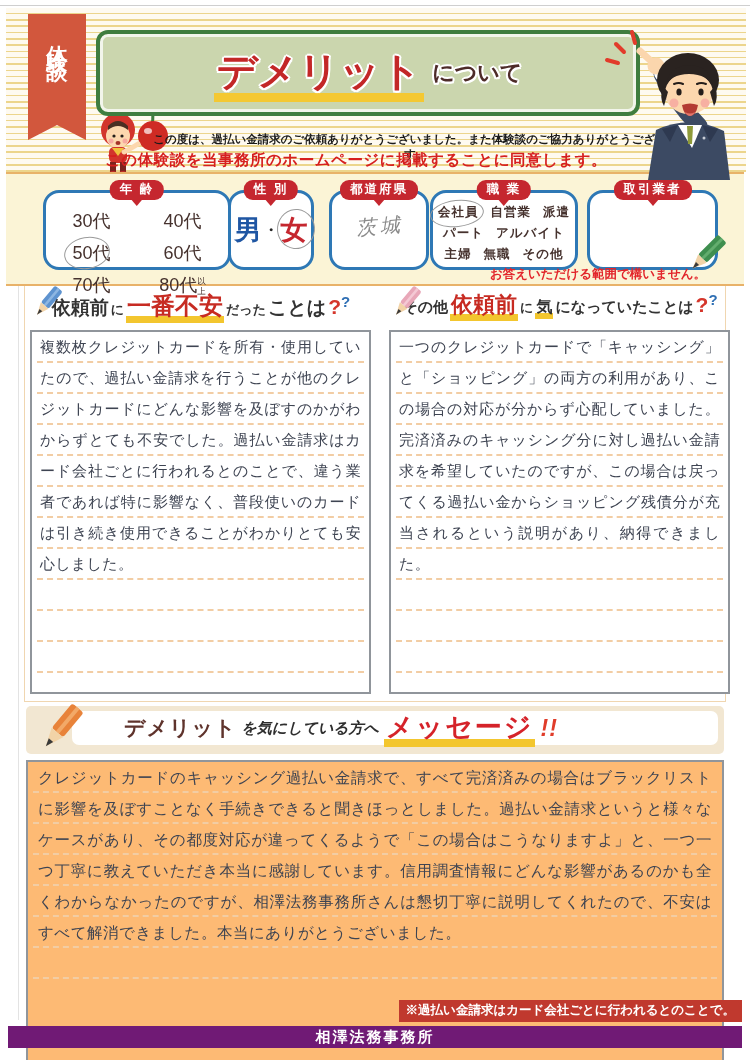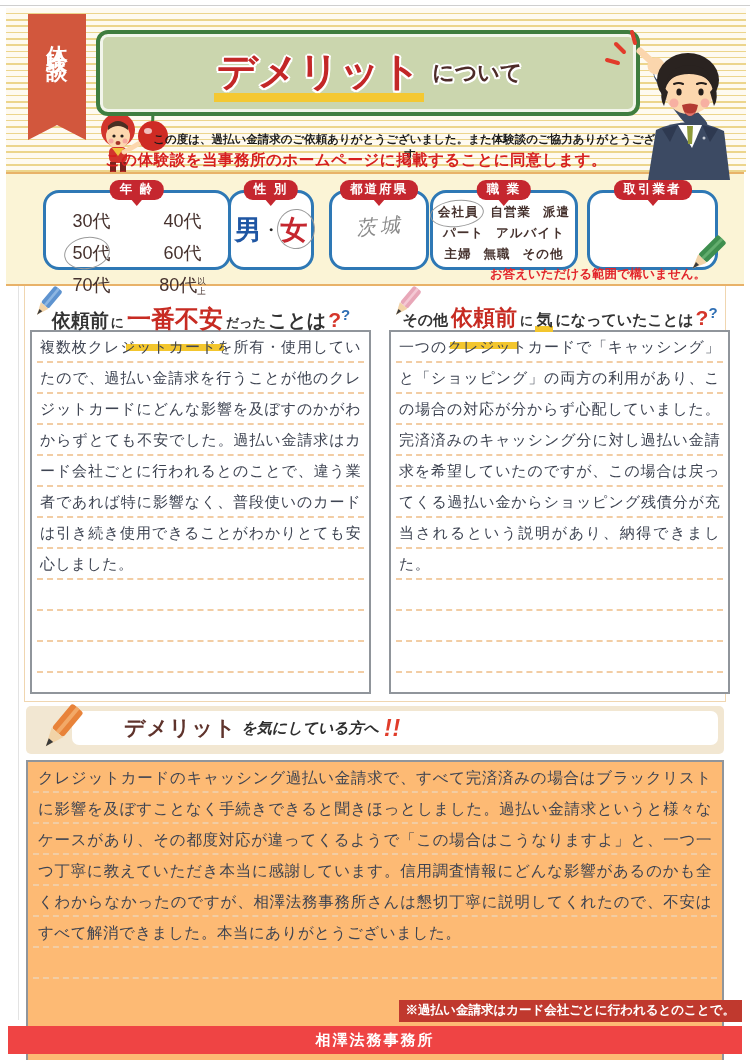--- a/index.html
+++ b/index.html
@@ -72,21 +72,21 @@
     border:1px solid #f0d6b0;border-top:none;background:#fff;box-sizing:border-box;}
   .q-header{position:absolute;top:290px;width:342px;height:38px;display:flex;align-items:baseline;
     justify-content:center;gap:2px;z-index:2;}
   .qh-left{left:30px;}
   .qh-right{left:389px;}
   .q-pencil{position:absolute;left:-4px;top:-6px;width:40px;height:40px;}
   .qh-strong{font-size:19px;font-weight:bold;color:#333;}
   .qh-strong-sm{font-size:15px;font-weight:bold;color:#333;}
   .qh-small{font-size:13px;font-weight:bold;color:#333;}
   .qh-em{font-size:24px;font-weight:bold;color:#c72b22;
-    background:linear-gradient(to top,#f3c62e 7px,transparent 7px);padding:0 1px 16px;margin-top:13px;}
+    background:linear-gradient(to top,#f3c62e 7px,transparent 7px);padding:0 1px 1px;}
   .qh-em-sm{font-size:22px;}
   .qh-hl{font-size:16px;font-weight:bold;color:#333;
     background:linear-gradient(to top,#f3c62e 6px,transparent 6px);padding:0 1px 1px;}
   .q-marks{white-space:nowrap;}
   .qm1{color:#d5362b;font-size:21px;font-weight:bold;}
   .qm2{color:#2f6fb4;font-size:15px;font-weight:bold;display:inline-block;transform:translateY(-7px);}
   .answer-box{position:absolute;top:330px;width:341px;height:364px;background:#fff;
     border:2px solid #90959b;box-sizing:border-box;}
   .ab-left{left:30px;}
   .ab-right{left:389px;}
@@ -106,21 +106,21 @@
     background:linear-gradient(to top,#f3c62e 8px,transparent 8px);padding:0 2px 2px;}
   .mh-marks{font-size:23px;font-weight:bold;color:#e03c2a;font-style:italic;letter-spacing:1px;}
   .msg-box{position:absolute;left:26px;right:26px;top:760px;height:311px;background:#fdba74;
     border:2px solid #90959b;box-sizing:border-box;}
   .msg-box .box-text{left:10px;right:10px;font-size:15.5px;letter-spacing:.5px;}
 
   
   .footer-note-left{position:absolute;left:30px;top:1003px;font-size:13px;font-weight:bold;color:#8d4234;}
   .footer-note-right{position:absolute;right:8px;top:1000px;background:#c0392e;color:#fff;
     font-size:12.5px;font-weight:bold;padding:2px 7px 3px;}
-  .footer-bar{position:absolute;left:8px;right:8px;top:1026px;height:28px;background:#ef4444;color:#fff;
+  .footer-bar{position:absolute;left:8px;right:8px;top:1026px;height:22px;background:#701a75;color:#fff;
     display:flex;align-items:center;justify-content:center;font-size:15px;font-weight:bold;letter-spacing:2px;}
 </style>
 </head>
 <body>
 
 <div class="page">
   <div class="scan-top-edge"></div>
   <div class="scan-fold"></div>
 
   <div class="header-stripes">
@@ -322,20 +322,21 @@
       <g transform="rotate(40 29 29)">
         <rect x="21" y="2" width="15" height="32" rx="3" fill="#e8833a"></rect>
         <rect x="26.5" y="2" width="4" height="32" fill="#f2a968"></rect>
         <polygon points="21,34 36,34 28.5,52" fill="#f2d3a7"></polygon>
         <polygon points="25.6,44 31.4,44 28.5,52" fill="#3a3a3a"></polygon>
       </g>
     </svg>
     <div class="msg-header-inner">
       <span class="mh-em">デメリット</span>
       <span class="mh-mid">を気にしている方へ</span>
+      <span class="mh-hl">メッセージ</span>
       <span class="mh-marks">!!</span>
     </div>
   </div>
 
   <div class="msg-box">
     <div class="box-text">クレジットカードのキャッシング過払い金請求で、すべて完済済みの場合はブラックリストに影響を及ぼすことなく手続きできると聞きほっとしました。過払い金請求というと様々なケースがあり、その都度対応が違ってくるようで「この場合はこうなりますよ」と、一つ一つ丁寧に教えていただき本当に感謝しています。信用調査情報にどんな影響があるのかも全くわからなかったのですが、相澤法務事務所さんは懇切丁寧に説明してくれたので、不安はすべて解消できました。本当にありがとうございました。</div>
   <div class="rule-line" style="top: 29px;"></div>
       <div class="rule-line" style="top: 60px;"></div>
       <div class="rule-line" style="top: 91px;"></div>
       <div class="rule-line" style="top: 122px;"></div>

